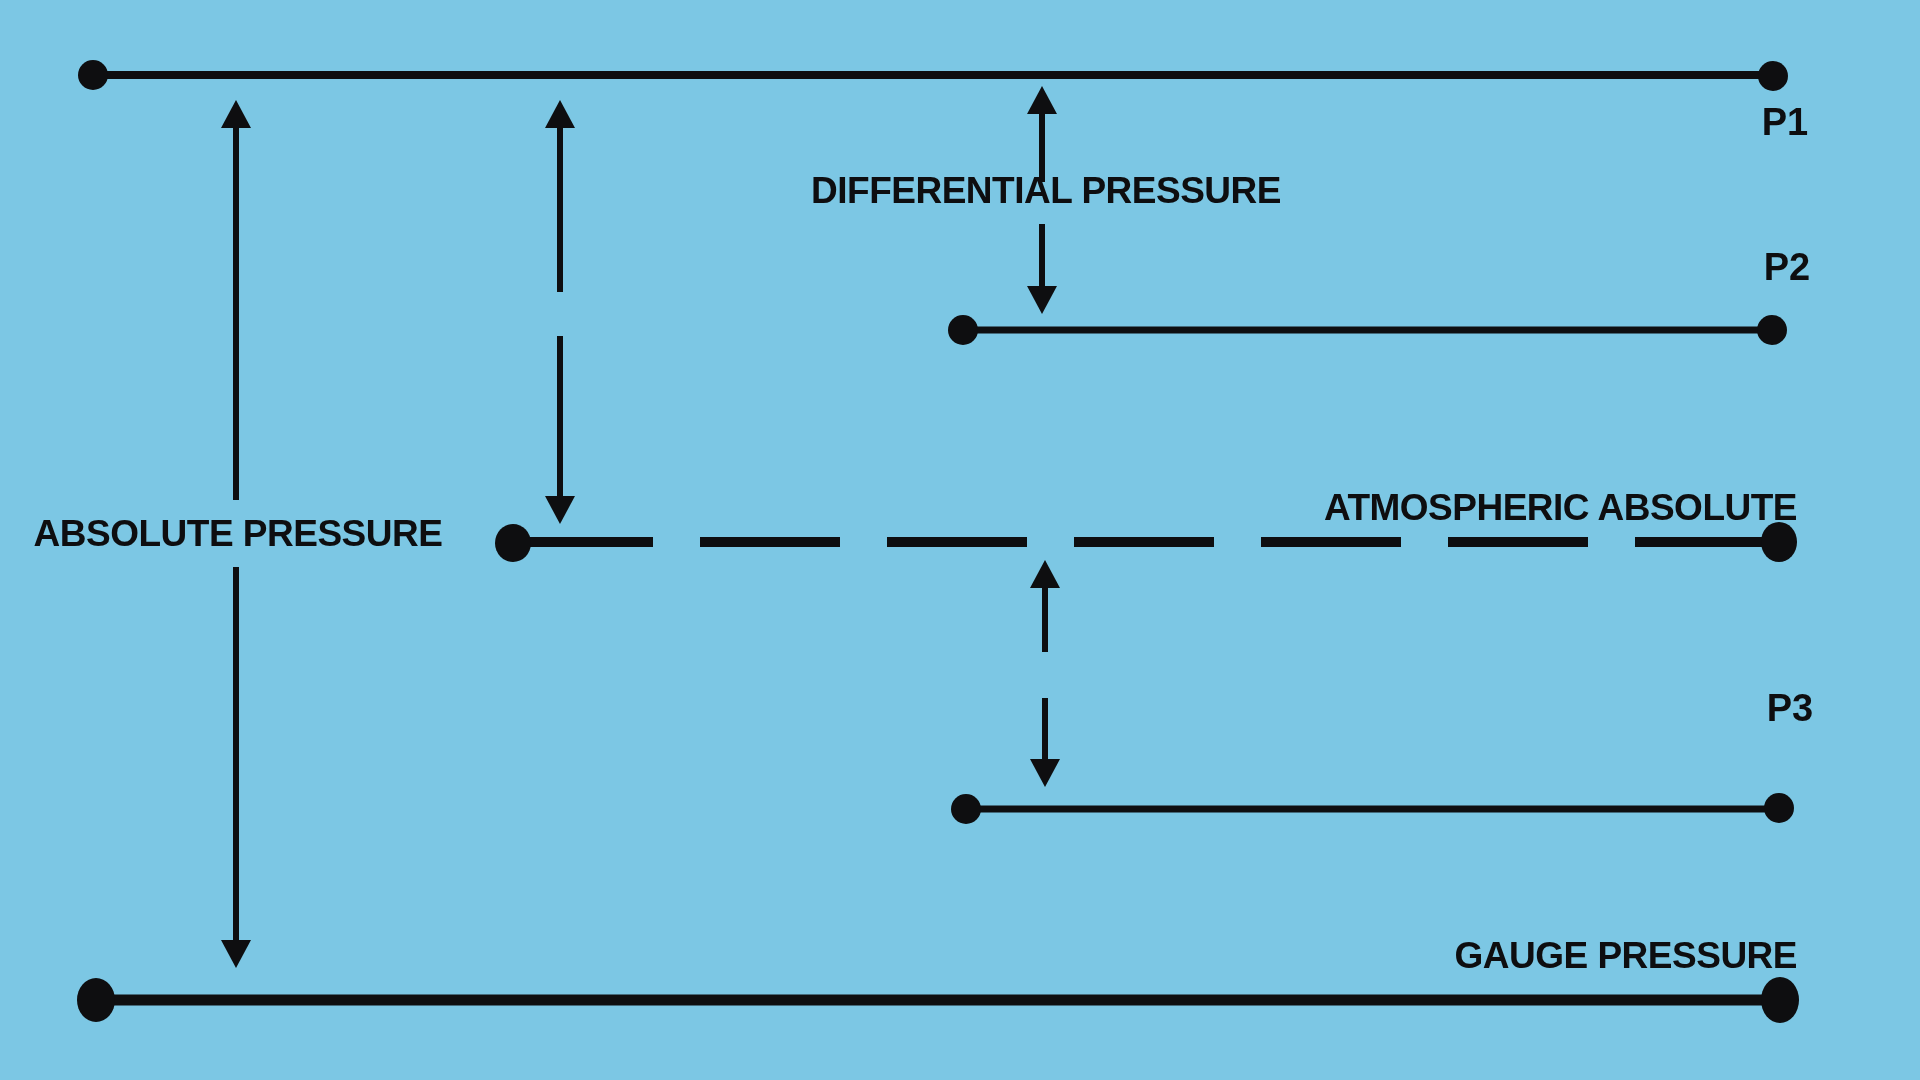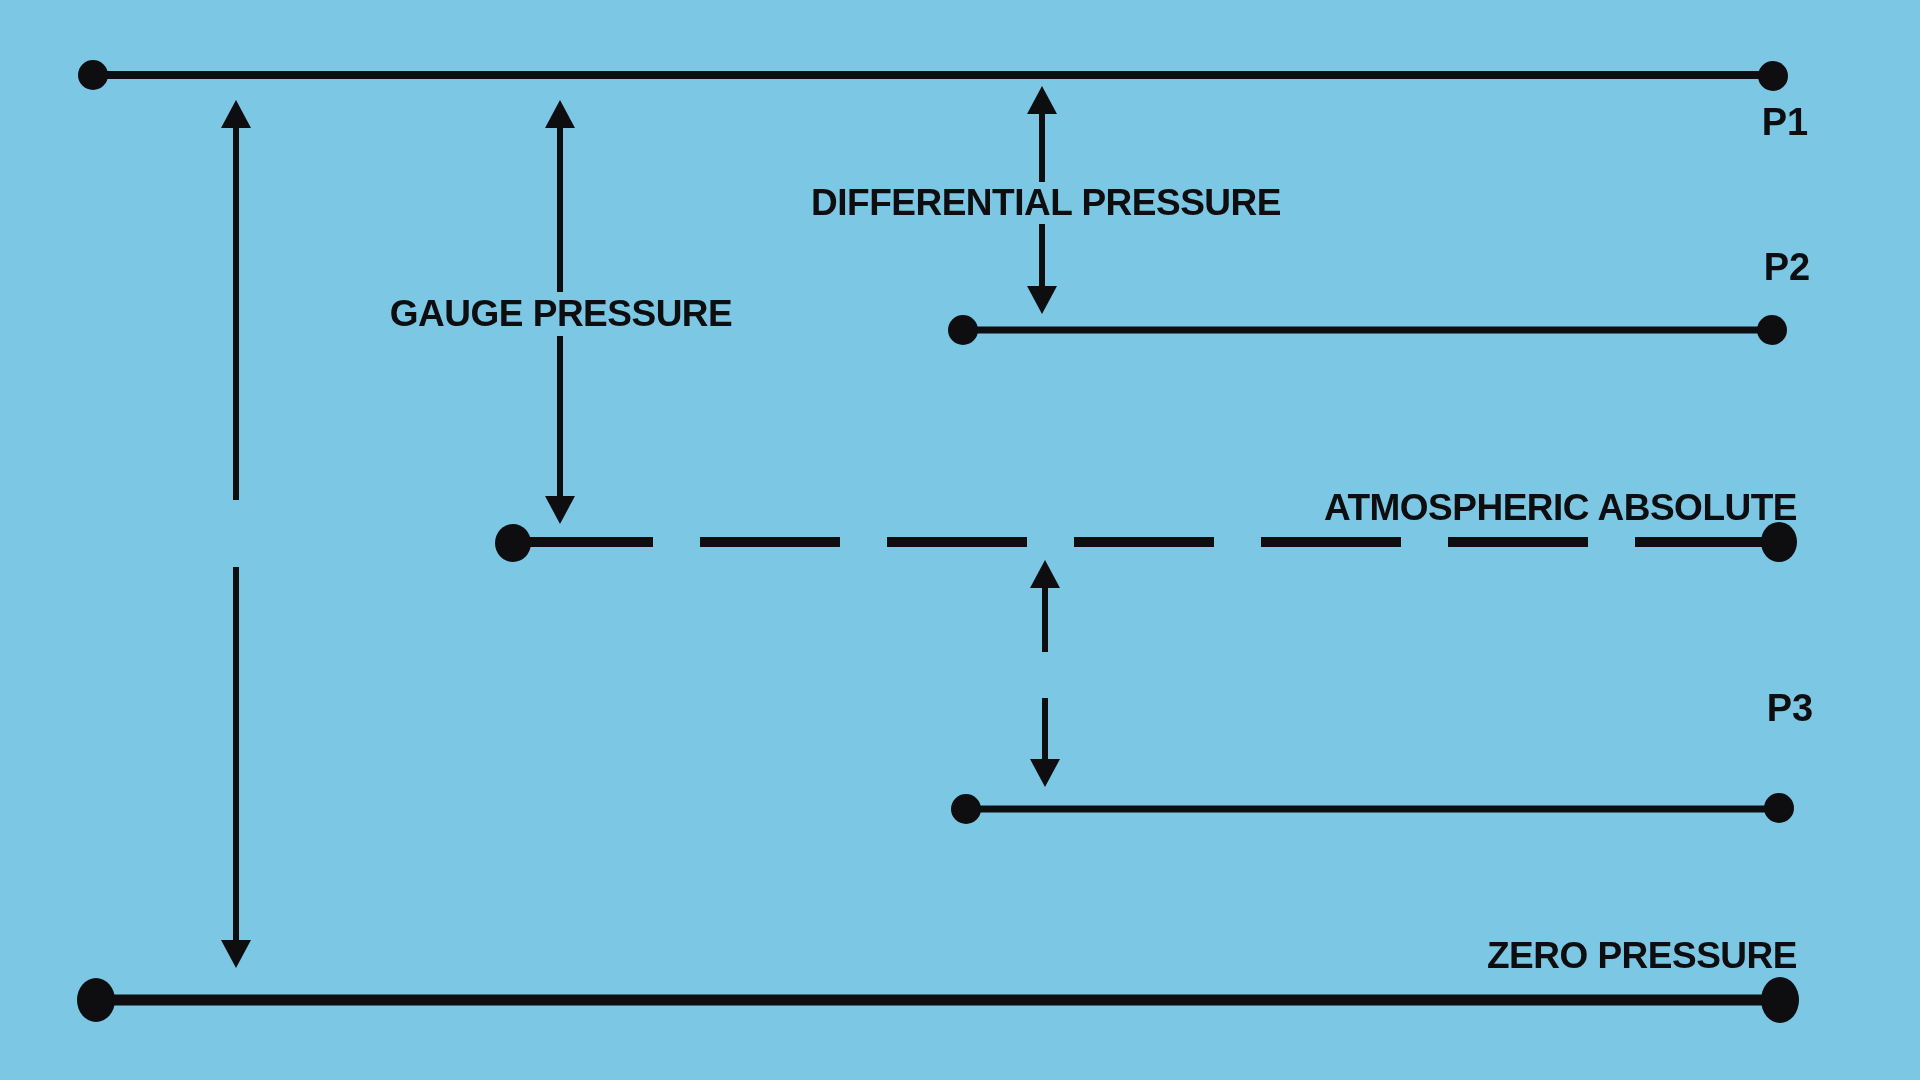--- a/index.html
+++ b/index.html
@@ -103,19 +103,19 @@
       <line class="stroke" x1="1045" y1="586" x2="1045" y2="652" stroke-width="6"></line>
       <line class="stroke" x1="1045" y1="698" x2="1045" y2="760" stroke-width="6"></line>
       <polygon class="fill" points="1045,787 1030,759 1060,759"></polygon>
     </g>
   </svg>
 
   <div class="lbl plbl" style="left:1785px;top:122px">P1</div>
   <div class="lbl plbl" style="left:1787px;top:267px">P2</div>
   <div class="lbl plbl" style="left:1790px;top:708px">P3</div>
 
-  <div class="lbl" style="left:1046px;top:202px">DIFFERENTIAL PRESSURE</div>
-  <div class="lbl" style="left:561px;top:313px">GAUGE PRESSURE</div>
+  <div class="lbl" style="left:1046px;top:190px">DIFFERENTIAL PRESSURE</div>
+  <div class="lbl" style="left:238px;top:533px">ABSOLUTE PRESSURE</div>
 
   <div class="lbl right" style="right:123px;top:507px;left:auto">ATMOSPHERIC ABSOLUTE</div>
-  <div class="lbl right" style="right:123px;top:955px;left:auto">ZERO PRESSURE</div>
+  <div class="lbl right" style="right:123px;top:955px;left:auto">GAUGE PRESSURE</div>
 
 </div>
 
 </body></html>

